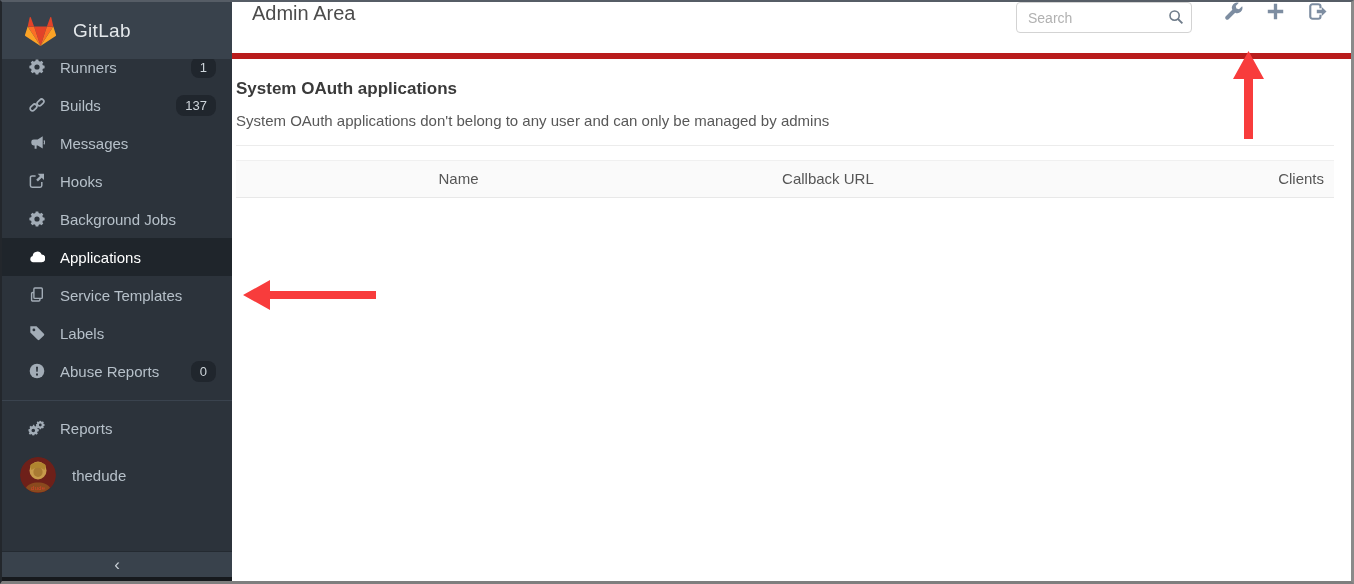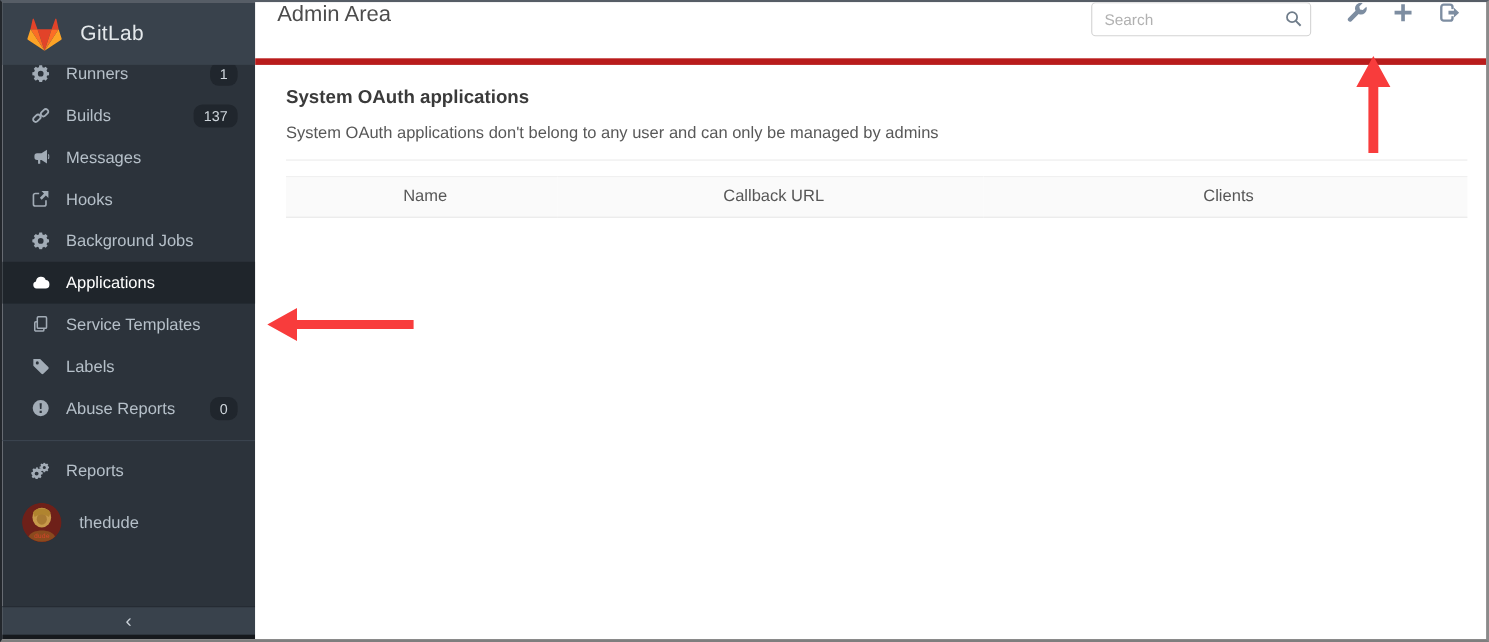--- a/index.html
+++ b/index.html
@@ -46,40 +46,40 @@
                   border-top:1px solid #242a31; border-bottom:4px solid #16191d;
                   display:flex; align-items:center; justify-content:center;
                   color:#c9d0d7; font-size:17px; cursor:pointer; }
 
   
   .main { flex:1; display:flex; flex-direction:column; background:#fff; min-width:0; }
   .topbar { flex:0 0 57px; height:57px; border-bottom:6px solid #b91c1c;
             display:flex; align-items:flex-start; padding:0 24px 0 20px; }
   .page-title { font-size:20px; color:#4c4c4c; margin-right:auto; }
   .search-wrap { position:relative; margin-right:16px; }
-  .search-wrap input { width:200px; height:31px; border:1px solid #d3d3d3;
+  .search-wrap input { width:176px; height:31px; border:1px solid #d3d3d3;
             border-radius:4px; padding:0 30px 0 11px; font-size:14px; color:#555;
             outline:none; font-family:"Liberation Sans", sans-serif; background:#fff; }
   .search-wrap input::placeholder { color:#b1b1b1; }
   .search-icon { position:absolute; right:8px; top:7px; width:16px; height:16px; color:#6f7c8a; }
   .top-icons { display:flex; align-items:center; gap:23px; padding-left:16px; }
   .top-icon { width:19px; height:19px; color:#7d8da1; cursor:pointer; }
   .top-icon svg { width:19px; height:19px; display:block; }
 
-  .content { padding:10px 17px 0 28px; }
+  .content { padding:10px 17px 0 4px; }
   .content h2 { font-size:17px; font-weight:bold; color:#3a3a3a; margin-top:10px; }
   .content .desc { font-size:15px; color:#585858; margin-top:13px; }
   .content hr { border:none; border-top:1px solid #ececec; margin-top:16px; }
   .btn-new { display:inline-block; margin-top:20px; background:#2aa05d;
              border:1px solid #28945a; border-radius:3px; color:#fff;
              font-size:15px; padding:8px 17px; cursor:pointer;
              font-family:"Liberation Sans", sans-serif; }
   .oauth-table { width:100%; border-collapse:collapse; margin-top:14px; }
   .oauth-table thead tr { background:#fafafa; }
-  .oauth-table th { font-weight:normal; text-align:center; color:#565656; font-size:15px;
+  .oauth-table th { font-weight:normal; text-align:right; color:#565656; font-size:15px;
              padding:9px 10px 10px 16px; border-top:1px solid #f0f0f0;
              border-bottom:1px solid #e8e8e8; }
   .col-name { width:23%; } .col-url { width:36%; } .col-clients { width:41%; }
 
   
   .arrow { position:absolute; pointer-events:none; z-index:10; }
   .arrow-left { left:239px; top:275px; }
   .arrow-up { left:1228px; top:47px; }
 
   .defs-hidden { position:absolute; width:0; height:0; overflow:hidden; }

